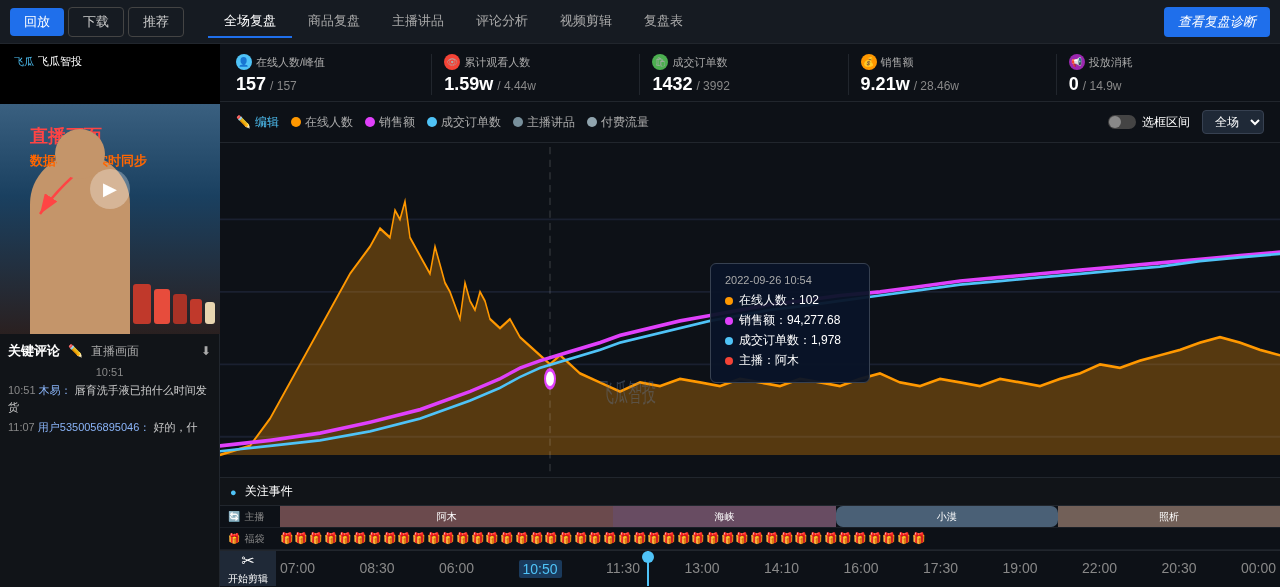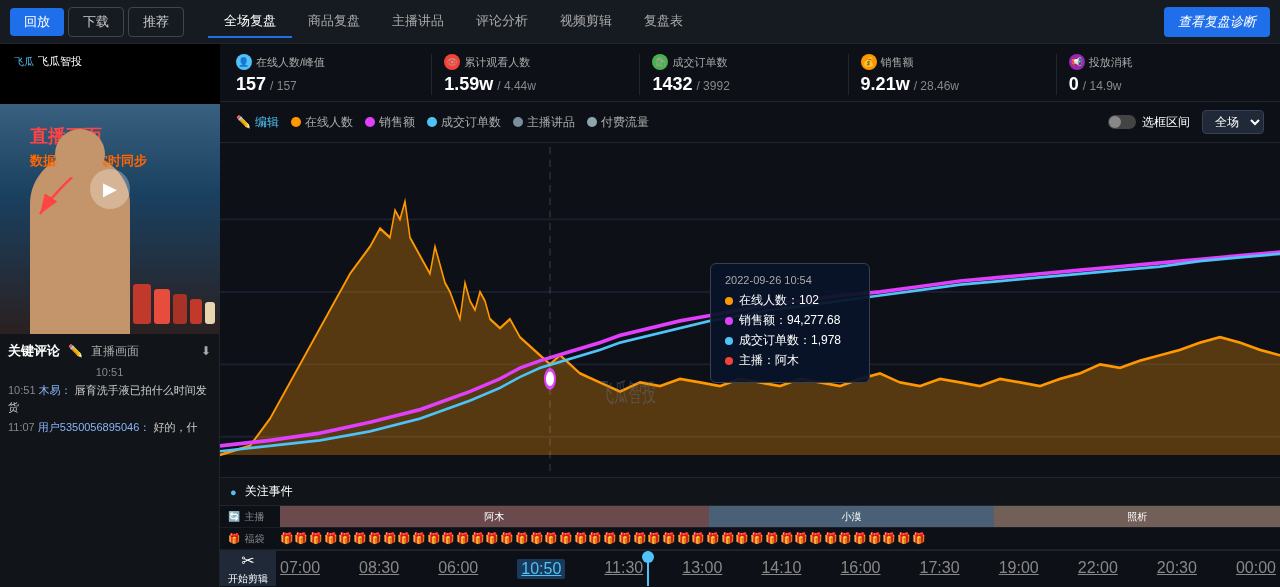--- a/index.html
+++ b/index.html
@@ -74,21 +74,21 @@
     .track-content { flex: 1; height: 100%; position: relative; overflow: hidden; }
     .host-bar { height: 100%; display: flex; }
     .host-segment { height: 100%; display: flex; align-items: center; justify-content: center; font-size: 10px; color: #fff; }
     .gift-track { height: 100%; display: flex; align-items: center; gap: 1px; overflow: hidden; }
 
     
     .scrubber-row { height: 36px; background: #0d1117; display: flex; align-items: center; border-top: 1px solid #21262d; }
     .scissors-btn { width: 56px; flex-shrink: 0; display: flex; flex-direction: column; align-items: center; justify-content: center; font-size: 10px; color: #fff; cursor: pointer; gap: 2px; background: #1f2937; height: 100%; }
     .time-rail { flex: 1; height: 100%; position: relative; display: flex; align-items: center; }
     .time-labels { display: flex; justify-content: space-between; width: 100%; padding: 0 4px; }
-    .time-label { font-size: 16px; color: #888; text-decoration: underline; }
+    .time-label { font-size: 14px; color: #888; }
     .time-label.active { color: #4fc3f7; background: #1a3a5c; padding: 1px 4px; border-radius: 2px; }
     .scrubber-handle { position: absolute; top: 0; bottom: 0; width: 2px; background: #4fc3f7; left: 37%; }
     .scrubber-handle::before { content: ''; position: absolute; top: 0; left: -5px; width: 12px; height: 12px; background: #4fc3f7; border-radius: 50%; }
   </style>
 </head>
 <body>
 
 <div class="top-nav">
   <button class="nav-btn">回放</button>
   <button class="nav-btn outline">下载</button>
@@ -304,21 +304,22 @@
       </div>
 
       <div class="track-row">
         <div class="track-label">
           <span>🔄</span>
           <span>主播</span>
         </div>
         <div class="track-content">
           <div class="host-bar">
             <div class="host-segment" style="flex:3;background:#c9848480;">阿木</div>
-            <div class="host-segment" style="flex:2;background:#7090b0a0;">小漠</div>
+            <div class="host-segment" style="flex:2;background:#a07090a0;">海峡</div>
+            <div class="host-segment" style="flex:2;background:#7090b0a0;border-radius:7px;">小漠</div>
             <div class="host-segment" style="flex:2;background:#b09080a0;text-align:center;">照析</div>
           </div>
         </div>
       </div>
 
       <div class="track-row">
         <div class="track-label">
           <span>🎁</span>
           <span>福袋</span>
         </div>

